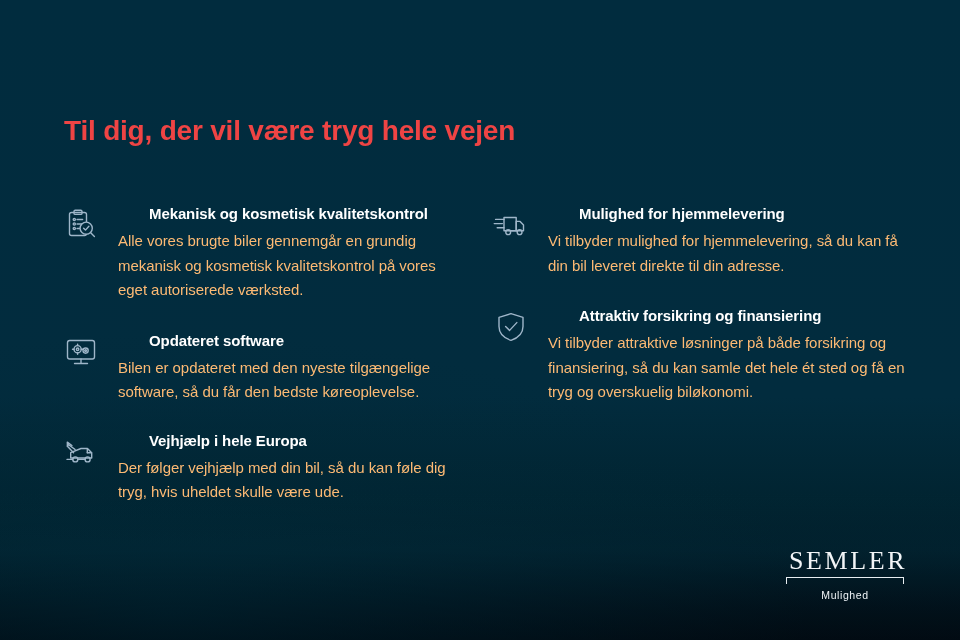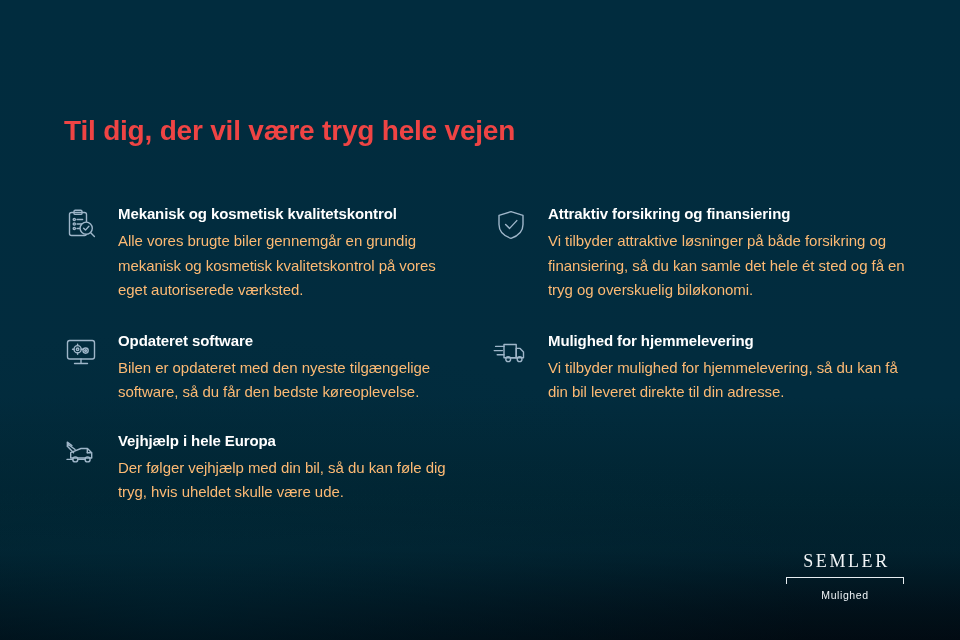--- a/index.html
+++ b/index.html
@@ -48,21 +48,21 @@
 
   .feature .ficon {
     position:absolute; left:0; top:2px;
     width:38px; height:38px;
     display:flex; align-items:center; justify-content:center;
   }
   .feature .ficon svg { display:block; }
 
   .ftitle {
     font-size:15px; font-weight:bold; color:#ffffff;
-    line-height:20px; margin-bottom:5px; letter-spacing:-0.1px;
+    line-height:20px; margin-bottom:5px; letter-spacing:-0.1px;margin-left:31px;
   }
   .fbody {
     font-size:15px; color:#fdba74; line-height:24.5px;
     letter-spacing:-0.05px;
   }
 
   
   .col-left  .feature.f1 { margin-bottom:28px; }
   .col-left  .feature.f2 { margin-bottom:26px; }
   .col-right .feature.f1 { margin-bottom:28px; }
@@ -72,21 +72,21 @@
     position:absolute; left:545px; top:408px; width:340px;
     font-size:10.5px; line-height:16px; color:#c9d6de;
     letter-spacing:0.1px;
   }
   .disclaimer b { font-weight:bold; color:#ffffff; }
 
   
   .logo { position:absolute; left:786px; top:548px; width:118px; text-align:center; }
   .logo-word {
     font-family:"Liberation Serif", serif;
-    font-size:18px; color:#f2f5f7; letter-spacing:2.6px;
+    font-size:26px; color:#f2f5f7; letter-spacing:2.6px;
     line-height:26px; padding-left:3px;
   }
   .logo-rule { position:relative; height:9px; margin:3px 0 2px; }
   .logo-rule i {
     position:absolute; left:0; right:0; top:0; height:1px;
     background:#e7edf1; display:block;
   }
   .logo-rule i:nth-child(2),
   .logo-rule i:nth-child(3) {
     top:0; width:1px; height:7px; left:0; right:auto;
@@ -163,48 +163,48 @@
         </svg>
       </span>
       <div class="ftitle">Vejhjælp i hele Europa</div>
       <div class="fbody">Der følger vejhjælp med din bil, så du kan føle dig tryg, hvis uheldet skulle være ude.</div>
     </div>
 
   </div>
 
   <div class="col col-right">
 
-    <div class="feature f1">
-      <span class="ficon">
-        <svg width="30" height="32" viewBox="0 0 30 32" fill="none" stroke="#9fb6c9" stroke-width="1.4" stroke-linecap="round" stroke-linejoin="round">
-          <path d="M15 2.6 L27 6.4 v9.2 c0 7.2 -5.3 11.6 -12 13.8 c-6.7 -2.2 -12 -6.6 -12 -13.8 V6.4 z"></path>
-          <polyline points="9.6,15.4 13.6,19.4 20.8,11.6"></polyline>
-        </svg>
-      </span>
-      <div class="ftitle">Attraktiv forsikring og finansiering</div>
-      <div class="fbody">Vi tilbyder attraktive løsninger på både forsikring og finansiering, så du kan samle det hele ét sted og få en tryg og overskuelig biløkonomi.</div>
-    </div>
-
     <div class="feature f2">
       <span class="ficon">
         <svg width="36" height="30" viewBox="0 0 36 30" fill="none" stroke="#9fb6c9" stroke-width="1.4" stroke-linecap="round" stroke-linejoin="round">
           <path d="M11 7.5 h12.2 v13.2 h-12.2 z"></path>
           <path d="M23.2 11.4 h3.9 l3.4 3.6 v5.7 h-7.3 z"></path>
           <circle cx="15.2" cy="22.2" r="2.4"></circle>
           <circle cx="26.6" cy="22.2" r="2.4"></circle>
           <line x1="17.6" y1="20.7" x2="24.2" y2="20.7"></line>
           <line x1="2.6" y1="9.4" x2="11" y2="9.4"></line>
           <line x1="1.2" y1="13.6" x2="9.4" y2="13.6"></line>
           <line x1="4.2" y1="17.8" x2="11" y2="17.8"></line>
         </svg>
       </span>
       <div class="ftitle">Mulighed for hjemmelevering</div>
       <div class="fbody">Vi tilbyder mulighed for hjemmelevering, så du kan få din bil leveret direkte til din adresse.</div>
     </div>
 
+    <div class="feature f1">
+      <span class="ficon">
+        <svg width="30" height="32" viewBox="0 0 30 32" fill="none" stroke="#9fb6c9" stroke-width="1.4" stroke-linecap="round" stroke-linejoin="round">
+          <path d="M15 2.6 L27 6.4 v9.2 c0 7.2 -5.3 11.6 -12 13.8 c-6.7 -2.2 -12 -6.6 -12 -13.8 V6.4 z"></path>
+          <polyline points="9.6,15.4 13.6,19.4 20.8,11.6"></polyline>
+        </svg>
+      </span>
+      <div class="ftitle">Attraktiv forsikring og finansiering</div>
+      <div class="fbody">Vi tilbyder attraktive løsninger på både forsikring og finansiering, så du kan samle det hele ét sted og få en tryg og overskuelig biløkonomi.</div>
+    </div>
+
   </div>
 
 
   <div class="logo">
     <div class="logo-word">SEMLER</div>
     <div class="logo-rule">
         <i></i>
         <i></i>
         <i></i>
       </div>

